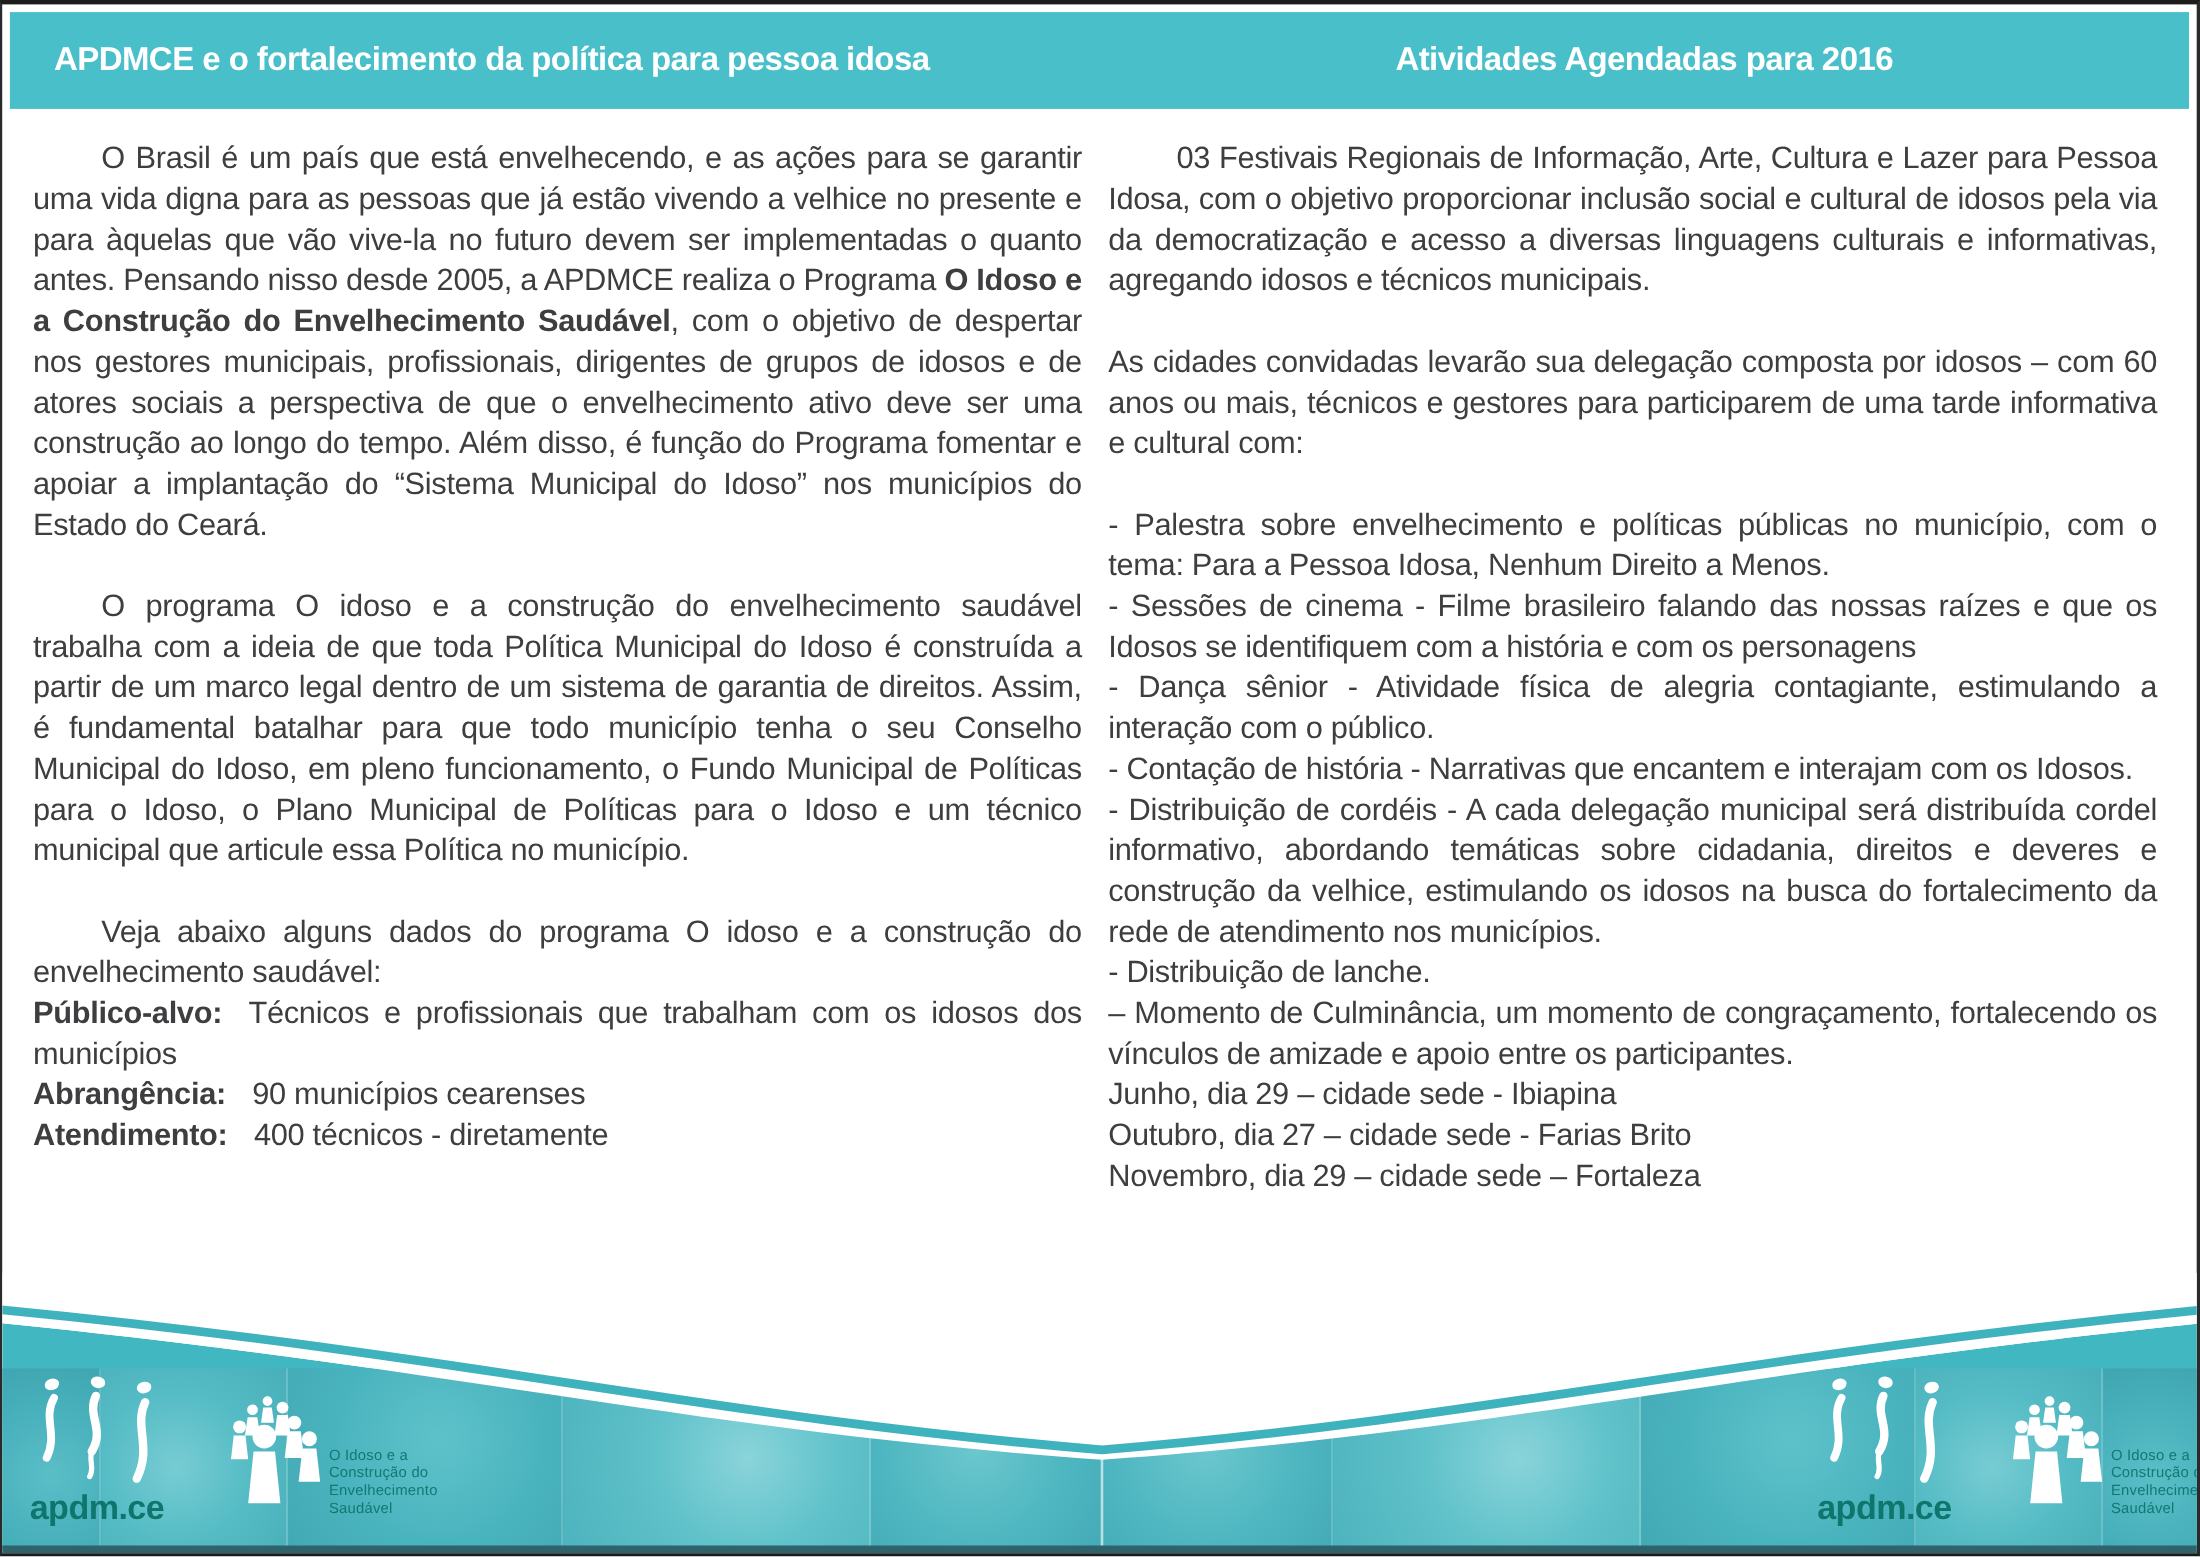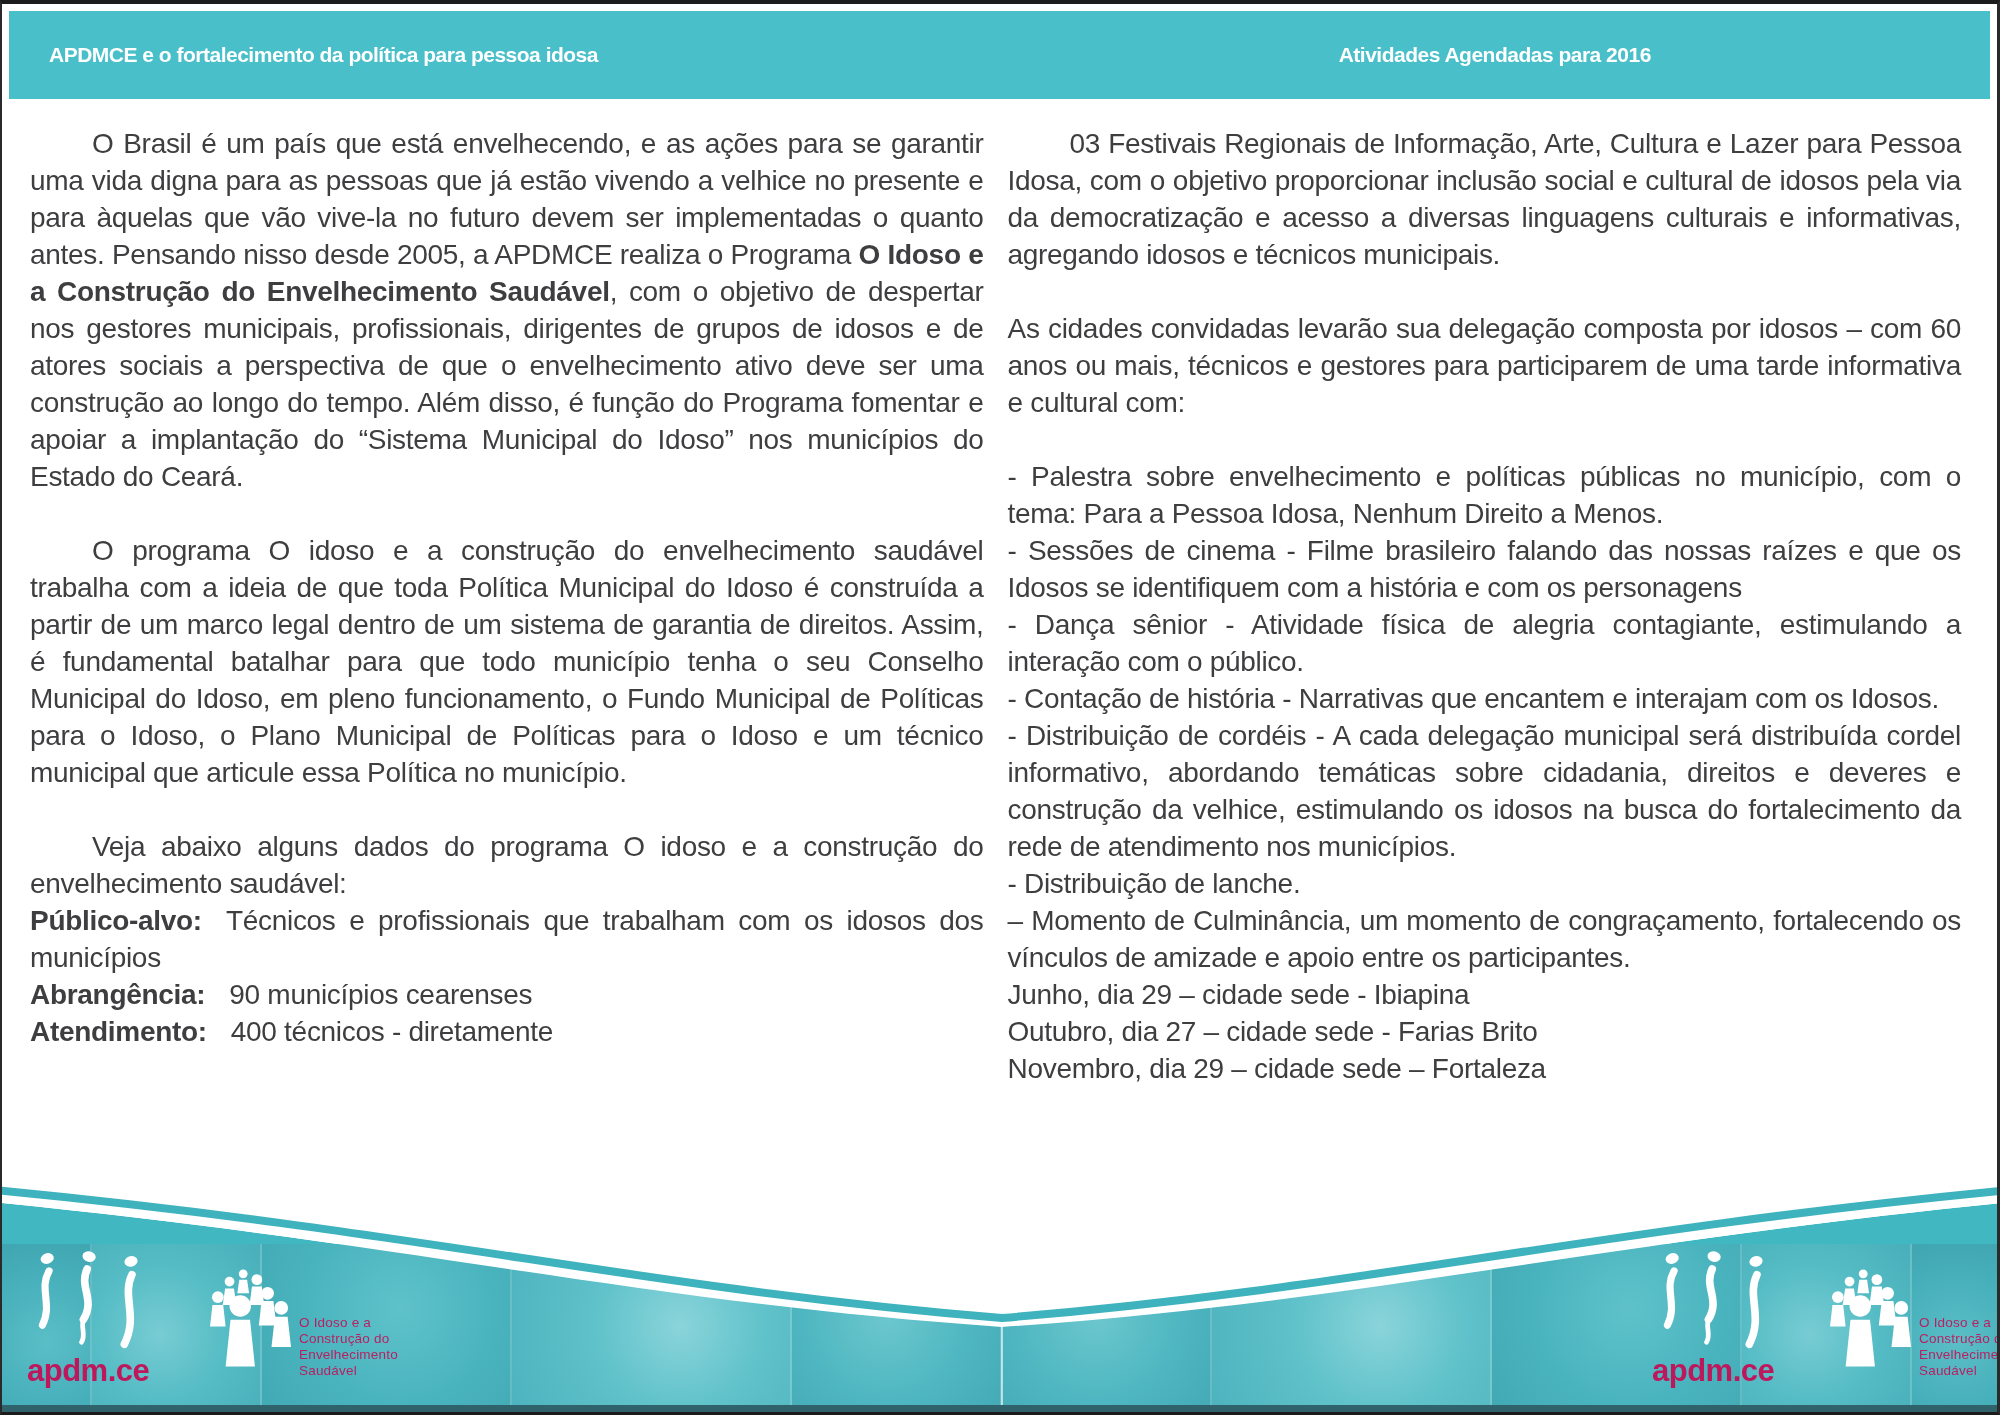--- a/index.html
+++ b/index.html
@@ -19,21 +19,21 @@
   
   .topbar{
     margin:7px 7px 0 7px;
     height:88px;
     background:#49bfc9;
     display:flex;
     align-items:center;
   }
   .topbar .title{
     font-weight:bold;
-    font-size:21px;
+    font-size:30px;
     letter-spacing:-0.5px;
     color:#ffffff;
     width:50%;
   }
   .title-left{padding-left:40px;box-sizing:border-box;}
   .title-right{text-align:center;}
   
   .content{
     display:grid;
     grid-template-columns:1fr 1fr;
@@ -76,21 +76,21 @@
   .center-seam{
     position:absolute;left:999px;top:87px;width:2px;height:163px;
     background:rgba(255,255,255,0.6);z-index:3;
   }
   .wave-top{z-index:4;}
   .footer-dark-strip{
     position:absolute;left:0;bottom:0;width:2000px;height:7px;
     background:#2f626b;z-index:6;
   }
   .logo{
-    position:absolute;z-index:5;color:#be185d;
+    position:absolute;z-index:5;color:#0f766e;
   }
   .logo-apdm{
     width:150px;top:92px;
     display:flex;flex-direction:column;align-items:flex-start;
   }
   .logo-apdm .wordmark{
     font-weight:bold;font-size:31px;letter-spacing:-0.5px;margin-top:4px;
   }
   .apdm-left{left:25px;}
   .apdm-right{left:1650px;}

